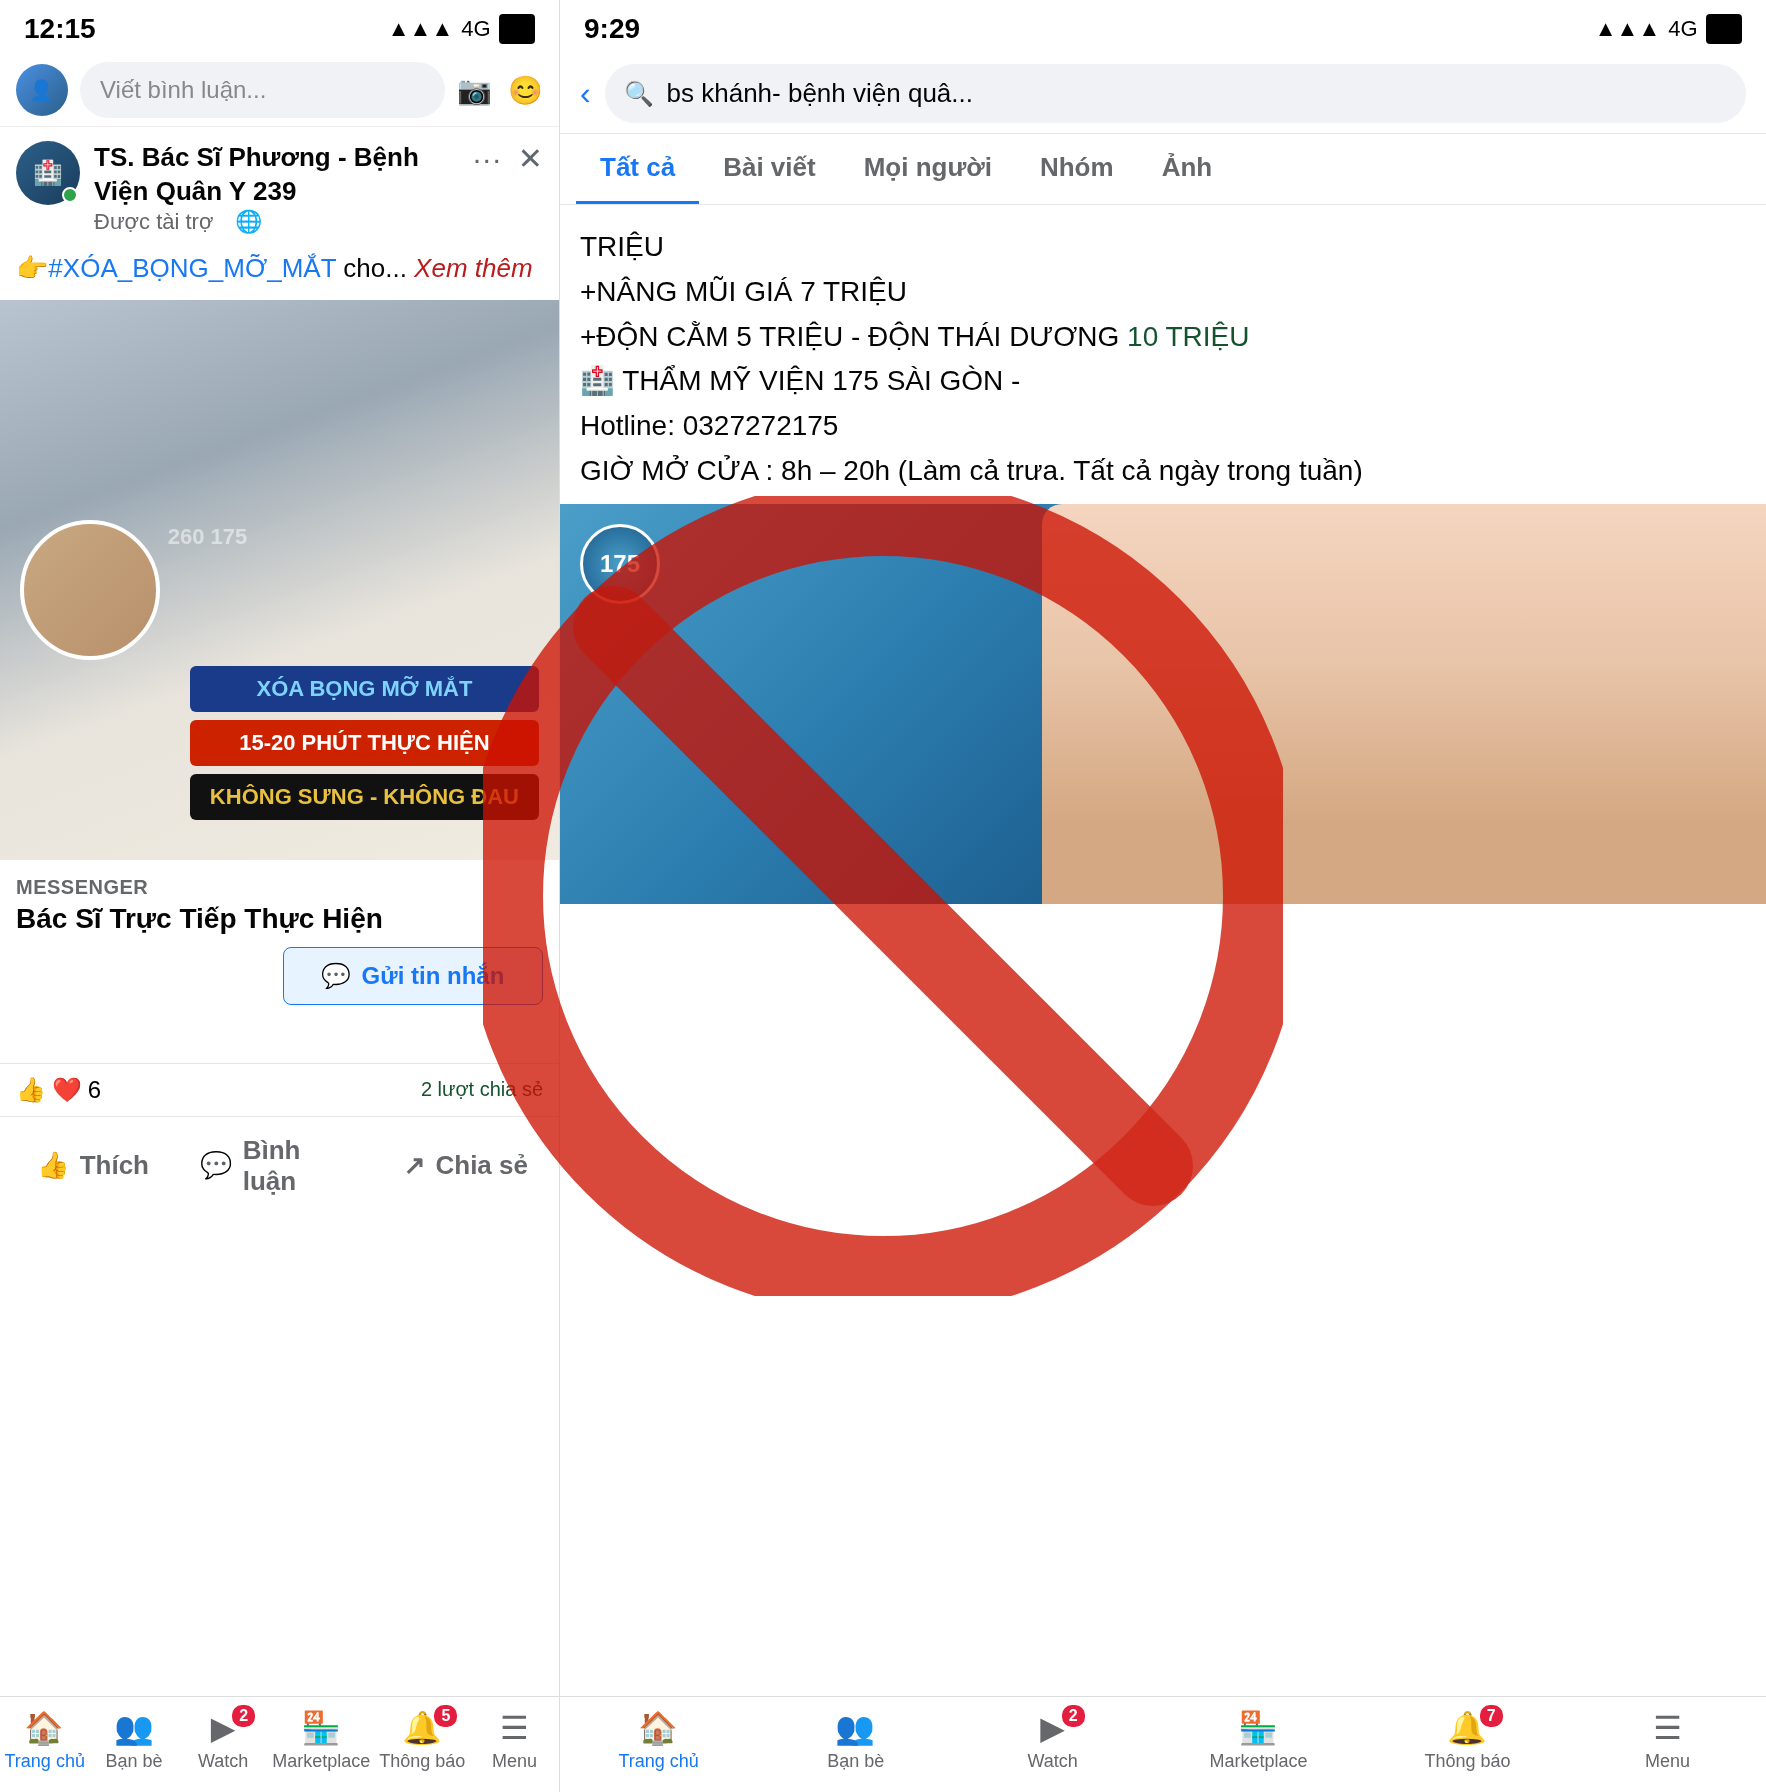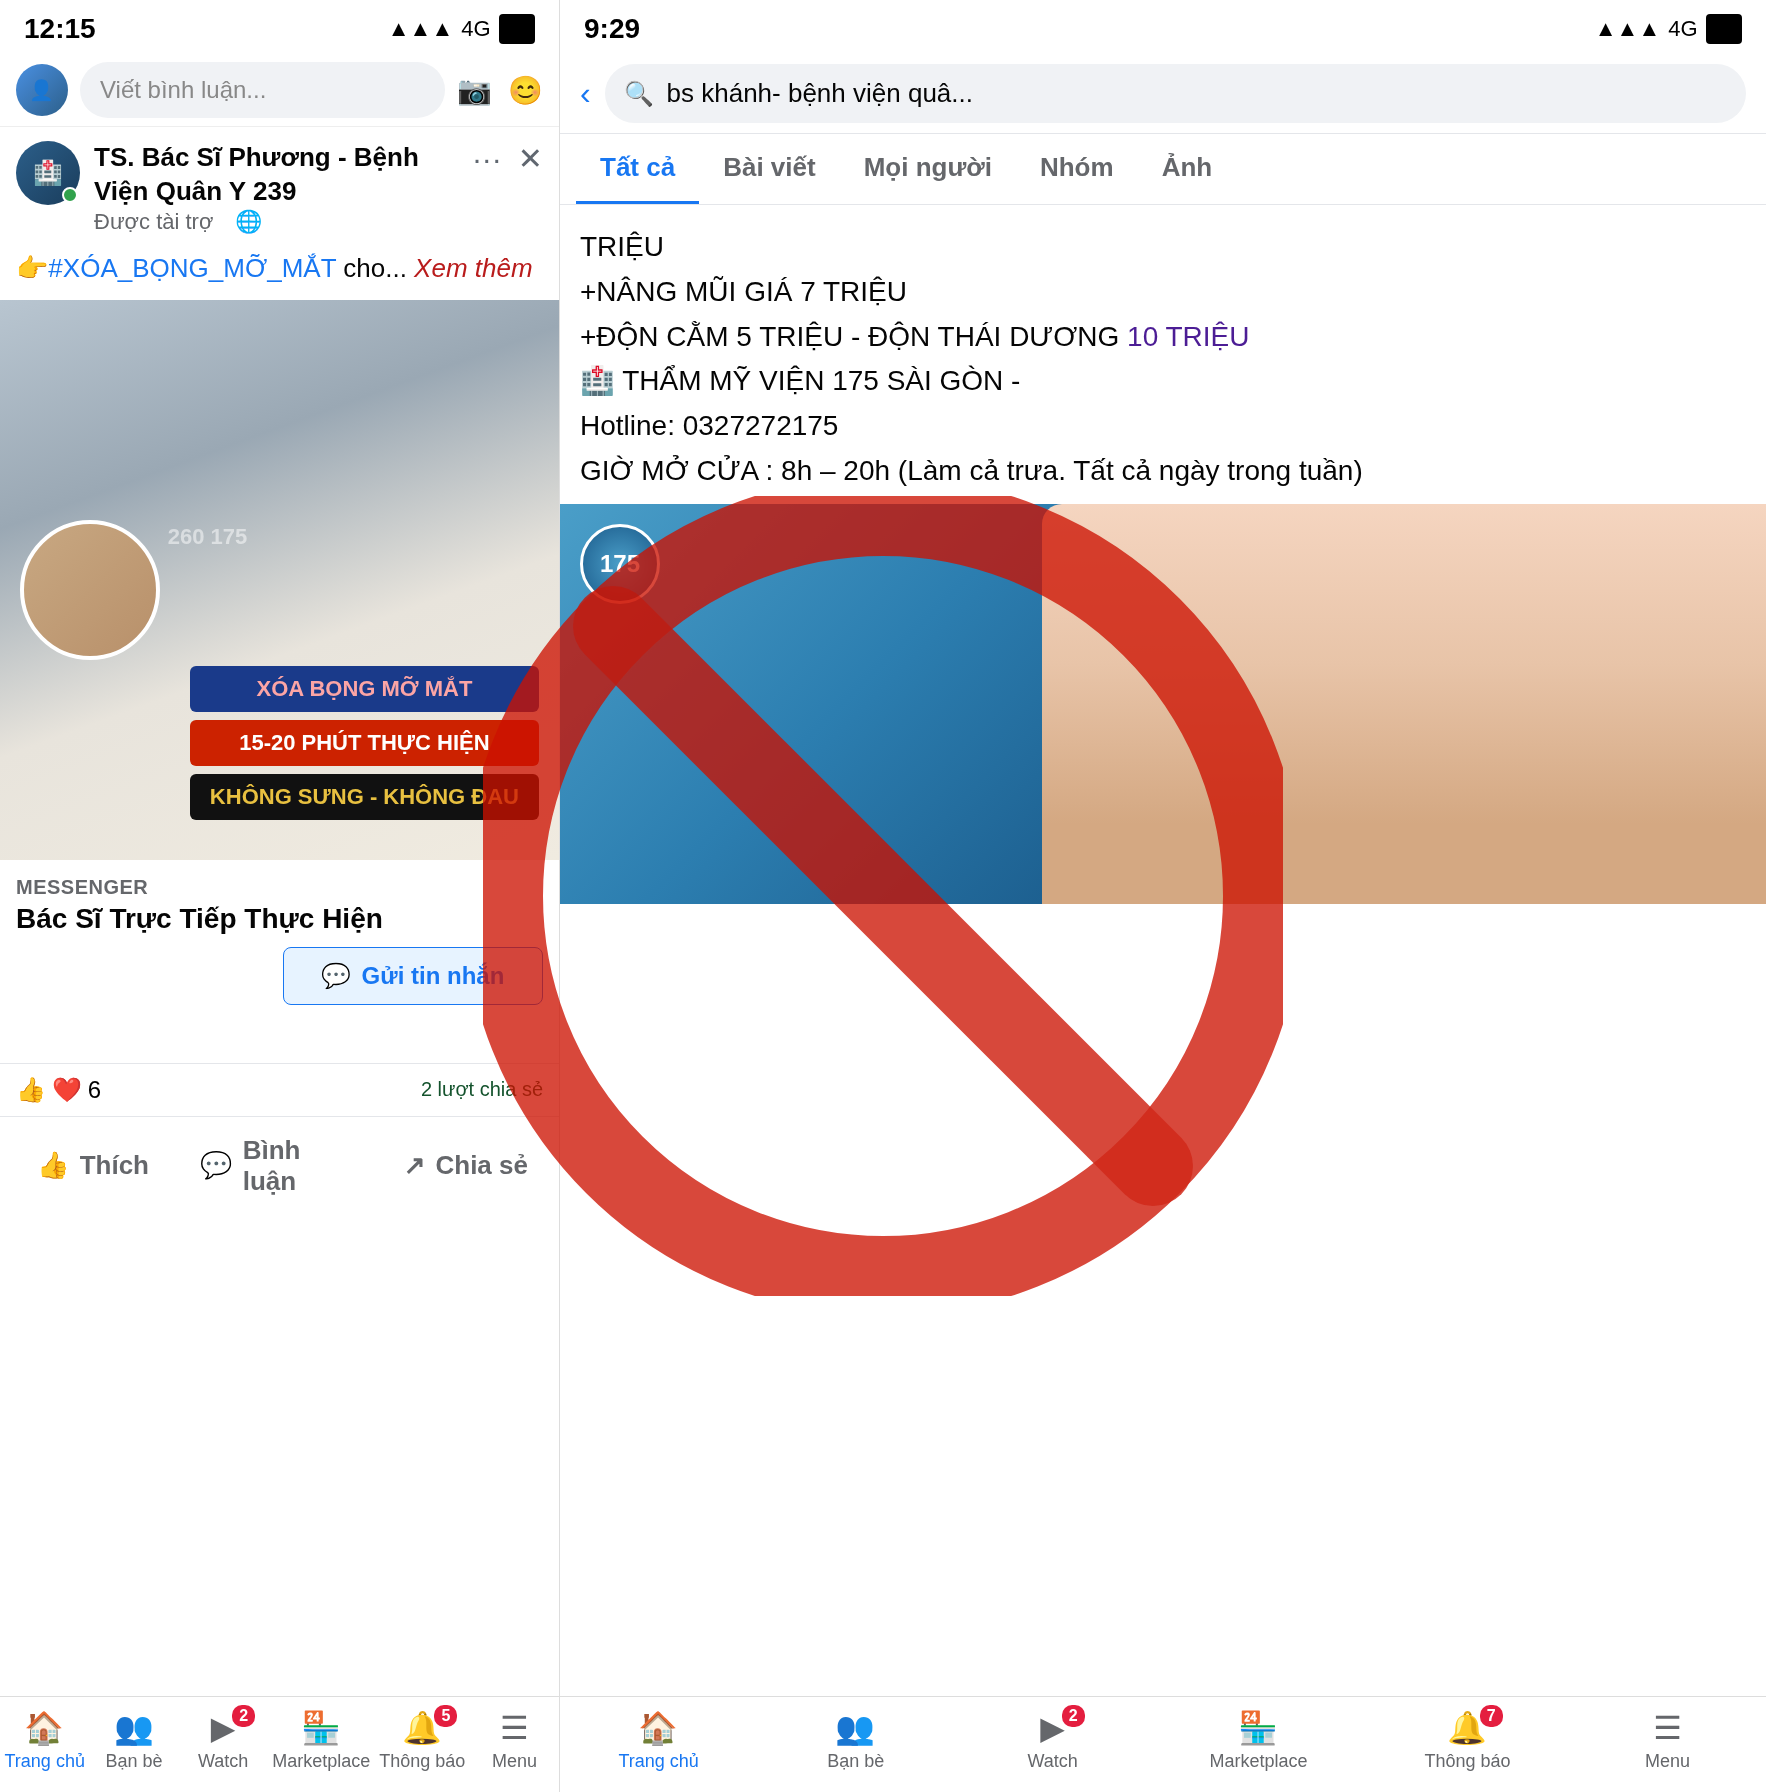--- a/index.html
+++ b/index.html
@@ -227,21 +227,21 @@
       flex-direction: column;
       gap: 8px;
     }
     .promo-badge {
       padding: 10px 20px;
       font-size: 22px;
       font-weight: 700;
       border-radius: 6px;
       text-align: center;
     }
-    .badge-blue { background: #1a3a8a; color: #fca5a5; }
+    .badge-blue { background: #1a3a8a; color: #7dd3fc; }
     .badge-red { background: #cc2200; color: #fff; }
     .badge-dark { background: #111; color: #e8c040; }
 
     
     .messenger-cta {
       padding: 16px 16px 8px;
       background: #fff;
     }
     .messenger-label {
       font-size: 20px;
@@ -427,21 +427,21 @@
 
     .result-text {
       padding: 20px 20px 10px;
     }
     .result-text p {
       font-size: 28px;
       color: #050505;
       line-height: 1.6;
     }
     .highlight-red {
-      color: #4c1d95;
+      color: #14532d;
     }
 
     .video-preview {
       width: 100%;
       height: 400px;
       background: linear-gradient(180deg, #2980b9, #1a5276);
       position: relative;
       overflow: hidden;
     }
     .video-bg {

